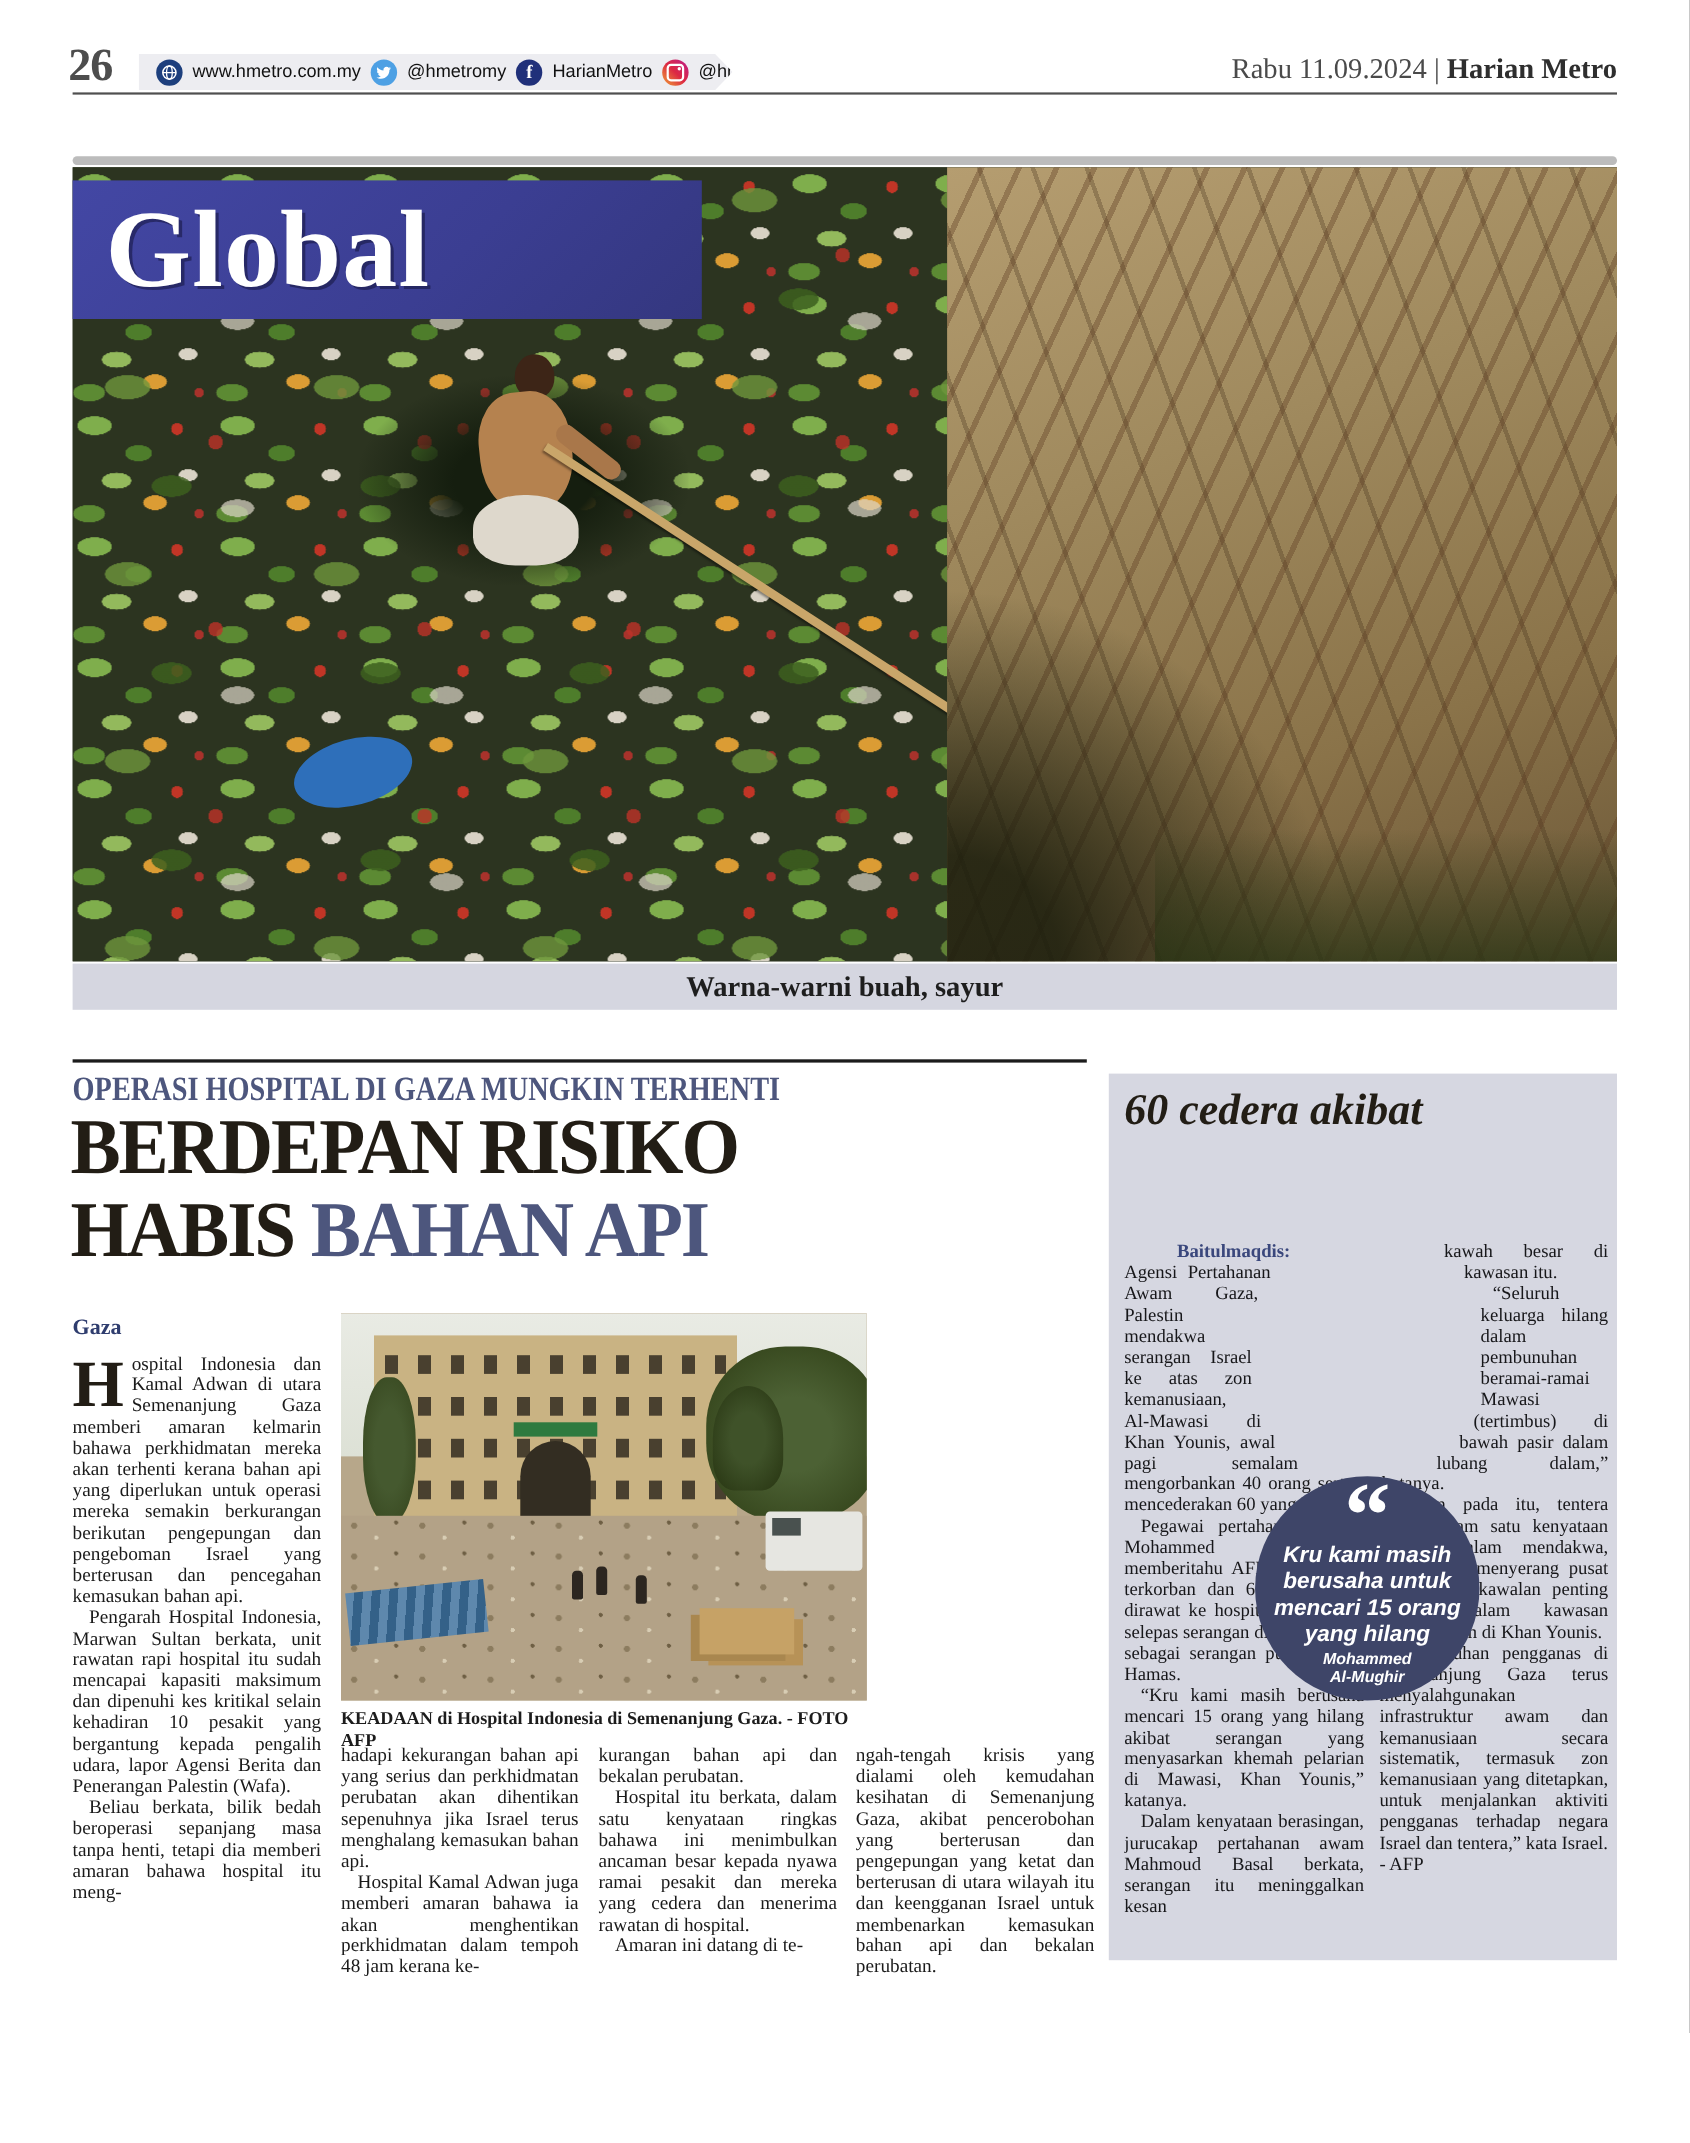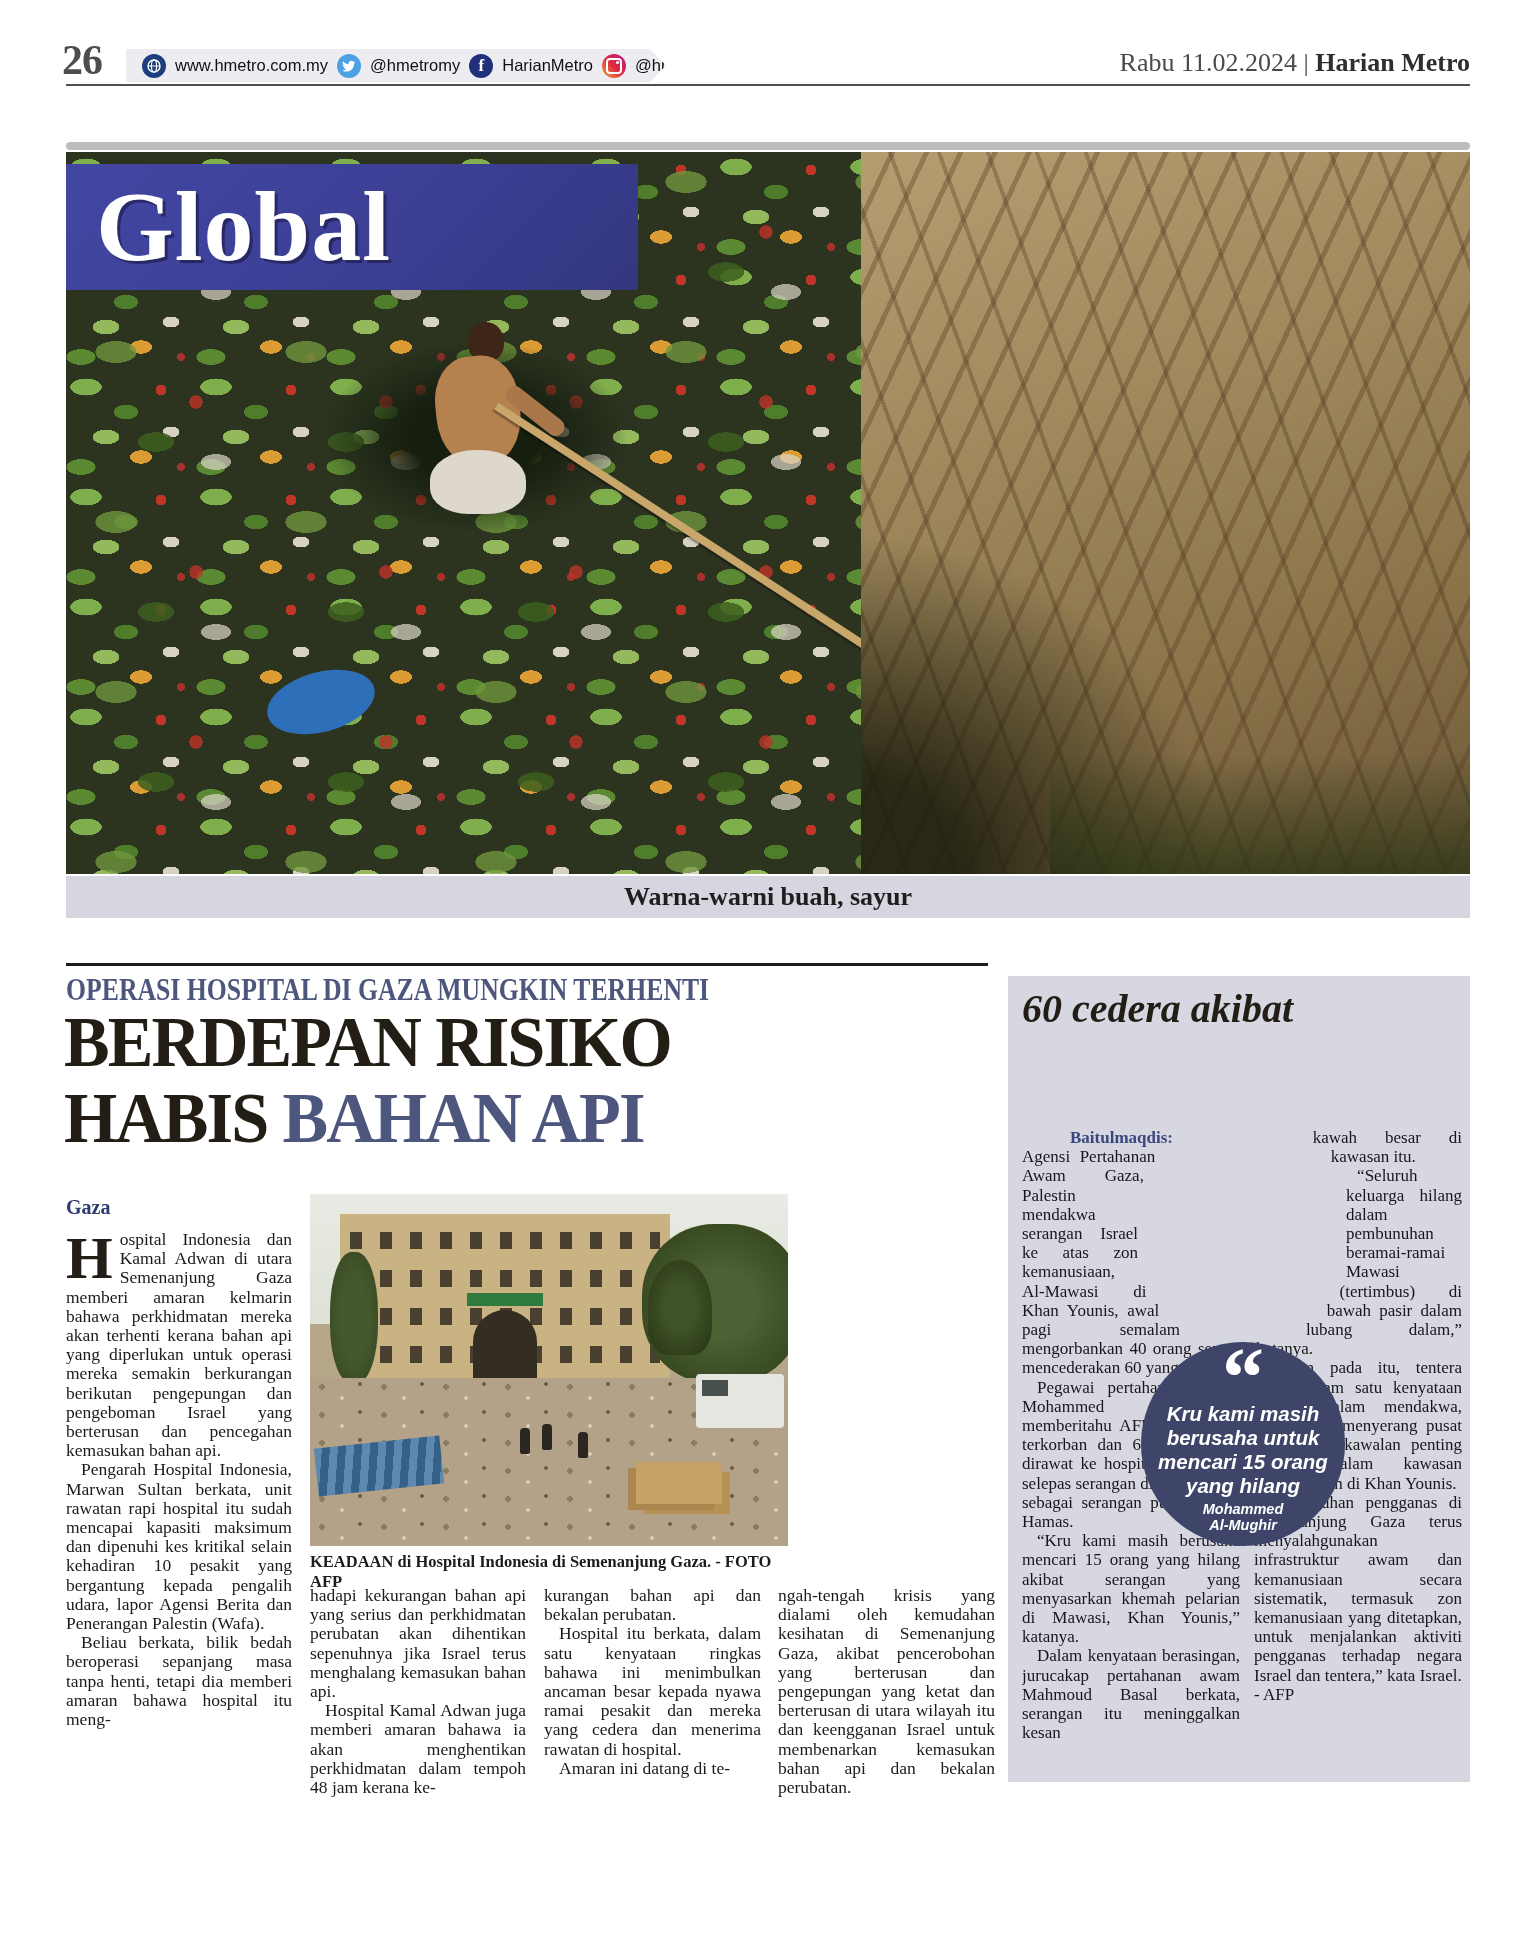--- a/index.html
+++ b/index.html
@@ -157,21 +157,21 @@
         </svg>
     </span>
     <span>@hmetromy</span>
     <span class="sicon" id="icon-fb">f</span>
     <span>HarianMetro</span>
     <span class="sicon" id="icon-ig">
         <span class="igframe"></span>
       </span>
     <span>@hmetromy</span>
   </div>
-  <div class="abs" id="dateline"><span>Rabu 11.02.2024 | </span><b>Harian Metro</b></div>
+  <div class="abs" id="dateline"><span>Rabu 11.09.2024 | </span><b>Harian Metro</b></div>
   <div class="abs" id="toprule"></div>
   <div class="abs" id="graybar"></div>
 
   <div class="abs" id="mainphoto">
     <div id="produce"></div>
     <div class="abs" id="waterhole"></div>
     <div class="abs" id="redcloth"></div>
     <div class="abs" id="bluecloth"></div>
     <div class="abs" id="manfigure">
       <div class="abs" id="man-head"></div>

